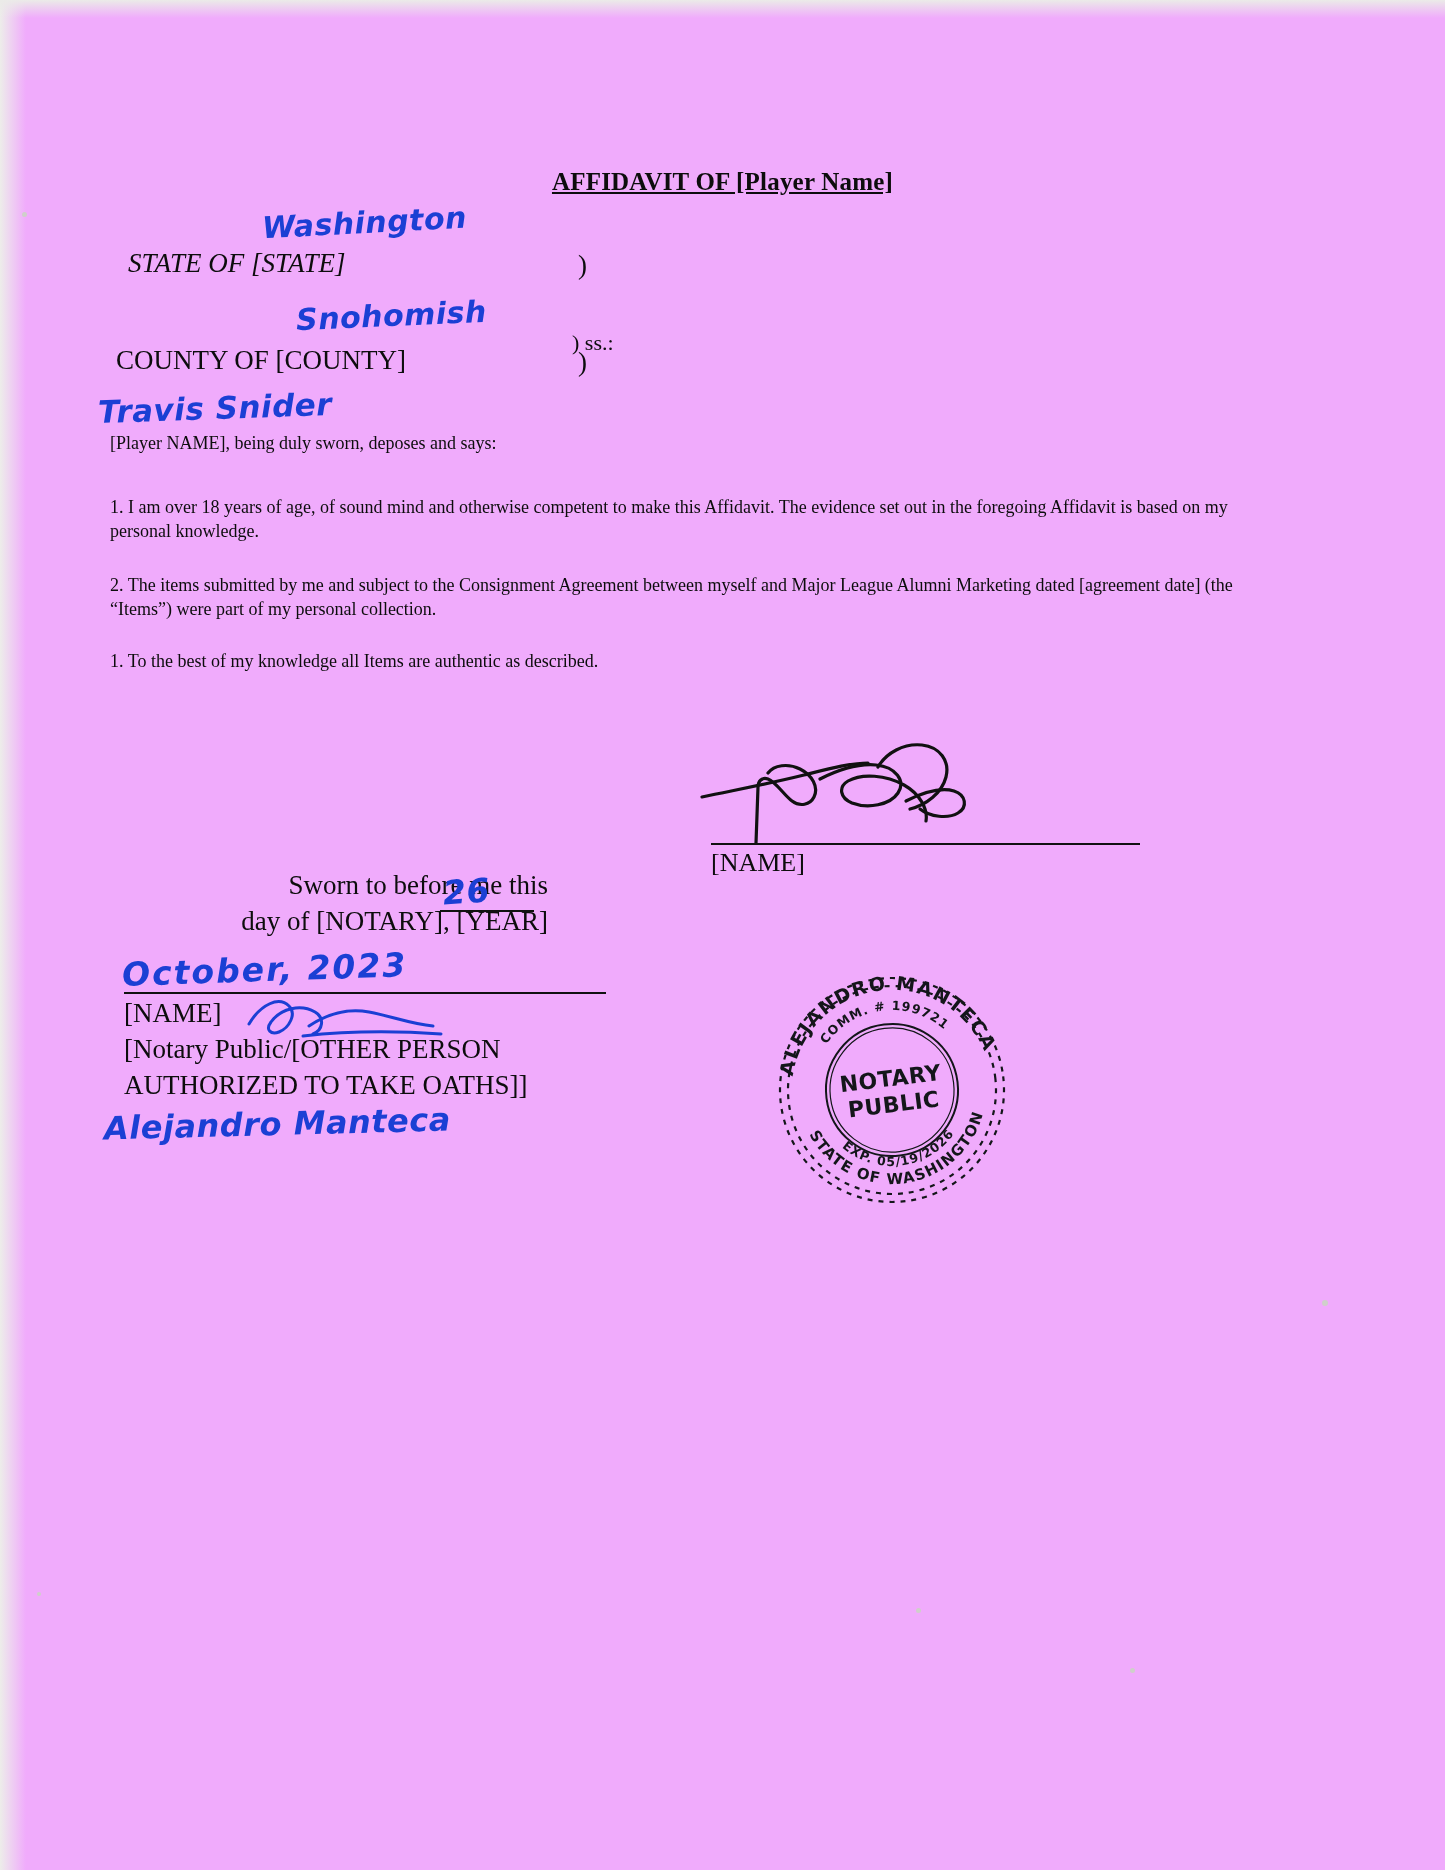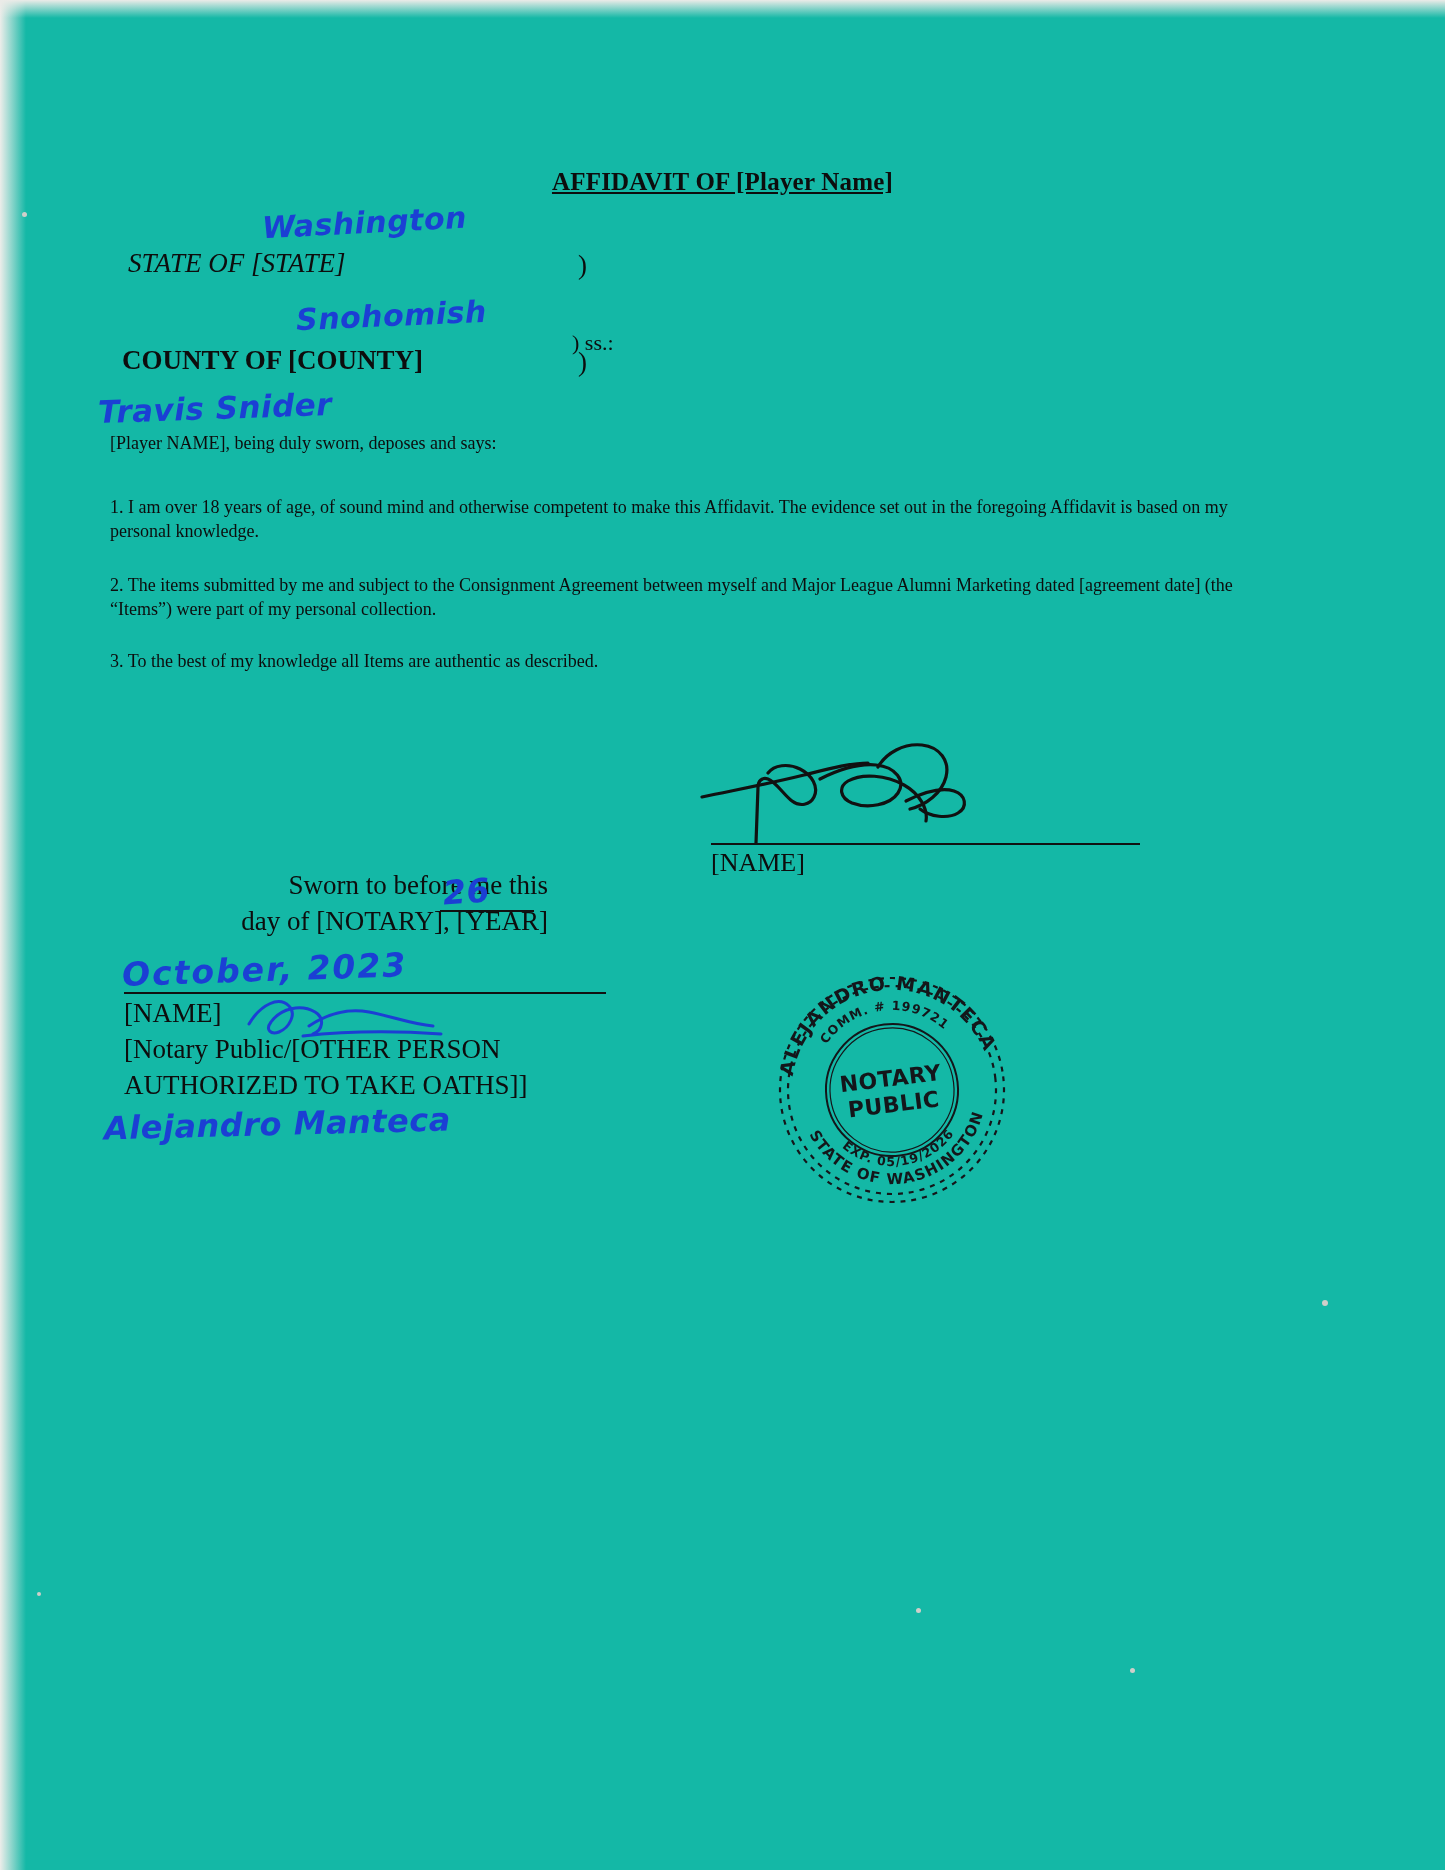--- a/index.html
+++ b/index.html
@@ -12,21 +12,21 @@
     height: 1870px;
     position: relative;
     font-family: "Liberation Serif", serif;
     color: #0d0d0d;
     overflow: hidden;
   }
 
   .page {
     position: absolute;
     inset: 0;
-    background: #14b8a6;
+    background: #f0abfc;
   }
 
   
   .scan-edge-left {
     position: absolute;
     left: 0; top: 0; bottom: 0; width: 26px;
     background: linear-gradient(to right, #ededea, rgba(255,255,255,0));
     pointer-events: none;
   }
   .scan-edge-top {
@@ -56,23 +56,22 @@
   .state-line {
     position: absolute;
     top: 248px;
     left: 128px;
     font-size: 27px;
     font-style: italic;
   }
   .county-line {
     position: absolute;
     top: 345px;
-    left: 122px;
-    font-size: 27px;
-    font-weight: bold;
+    left: 116px;
+    font-size: 27px;
   }
   .paren-top {
     position: absolute;
     top: 250px;
     left: 578px;
     font-size: 27px;
   }
   .ss-line {
     position: absolute;
     top: 306px;
@@ -255,21 +254,21 @@
   <div class="ss-line">) ss.:</div>
   <div class="paren-bottom">)</div>
 
   <div class="hw hw-state">Washington</div>
   <div class="hw hw-county">Snohomish</div>
   <div class="hw hw-player">Travis Snider</div>
 
   <div class="para p-intro">[Player NAME], being duly sworn, deposes and says:</div>
   <div class="para p1">1. I am over 18 years of age, of sound mind and otherwise competent to make this Affidavit. The evidence set out in the foregoing Affidavit is based on my personal knowledge.</div>
   <div class="para p2">2. The items submitted by me and subject to the Consignment Agreement between myself and Major League Alumni Marketing dated [agreement date] (the “Items”) were part of my personal collection.</div>
-  <div class="para p3">3. To the best of my knowledge all Items are authentic as described.</div>
+  <div class="para p3">1. To the best of my knowledge all Items are authentic as described.</div>
 
   <svg class="player-sig" viewBox="0 0 320 115">
     <g fill="none" stroke="#111" stroke-width="3.2" stroke-linecap="round" stroke-linejoin="round">
       <path d="M2,62 C40,54 72,48 104,40 C128,34 150,28 168,28"></path>
       <path d="M56,108 L58,52 C58,46 62,42 68,44 C76,47 84,60 92,66 C100,72 110,70 114,62 C119,52 112,40 100,34 C88,28 74,30 68,38"></path>
       <path d="M120,44 C136,36 156,28 176,30 C196,32 206,46 198,58 C190,70 168,74 152,68 C140,63 138,52 148,46 C162,38 186,40 204,50 C220,59 228,74 226,86"></path>
       <path d="M178,32 C186,18 204,8 222,10 C240,12 250,26 246,42 C242,58 226,70 210,74"></path>
       <path d="M206,66 C222,58 240,52 254,56 C266,60 268,72 258,78 C248,84 230,82 220,74"></path>
     </g>
   </svg>

